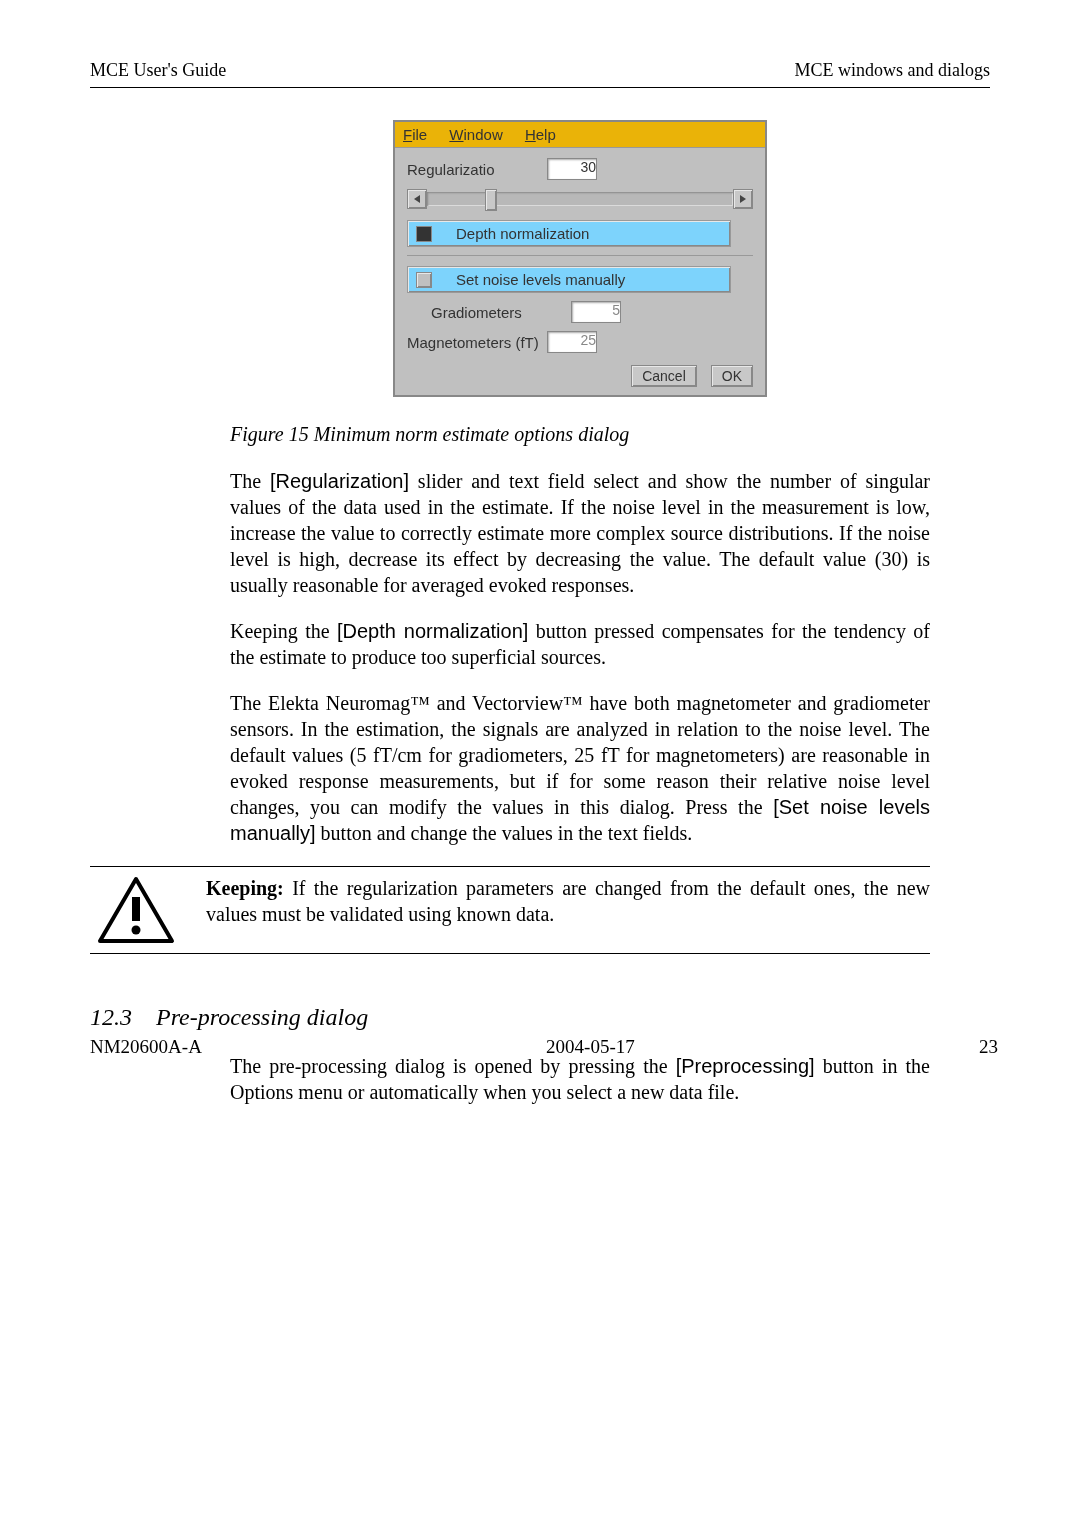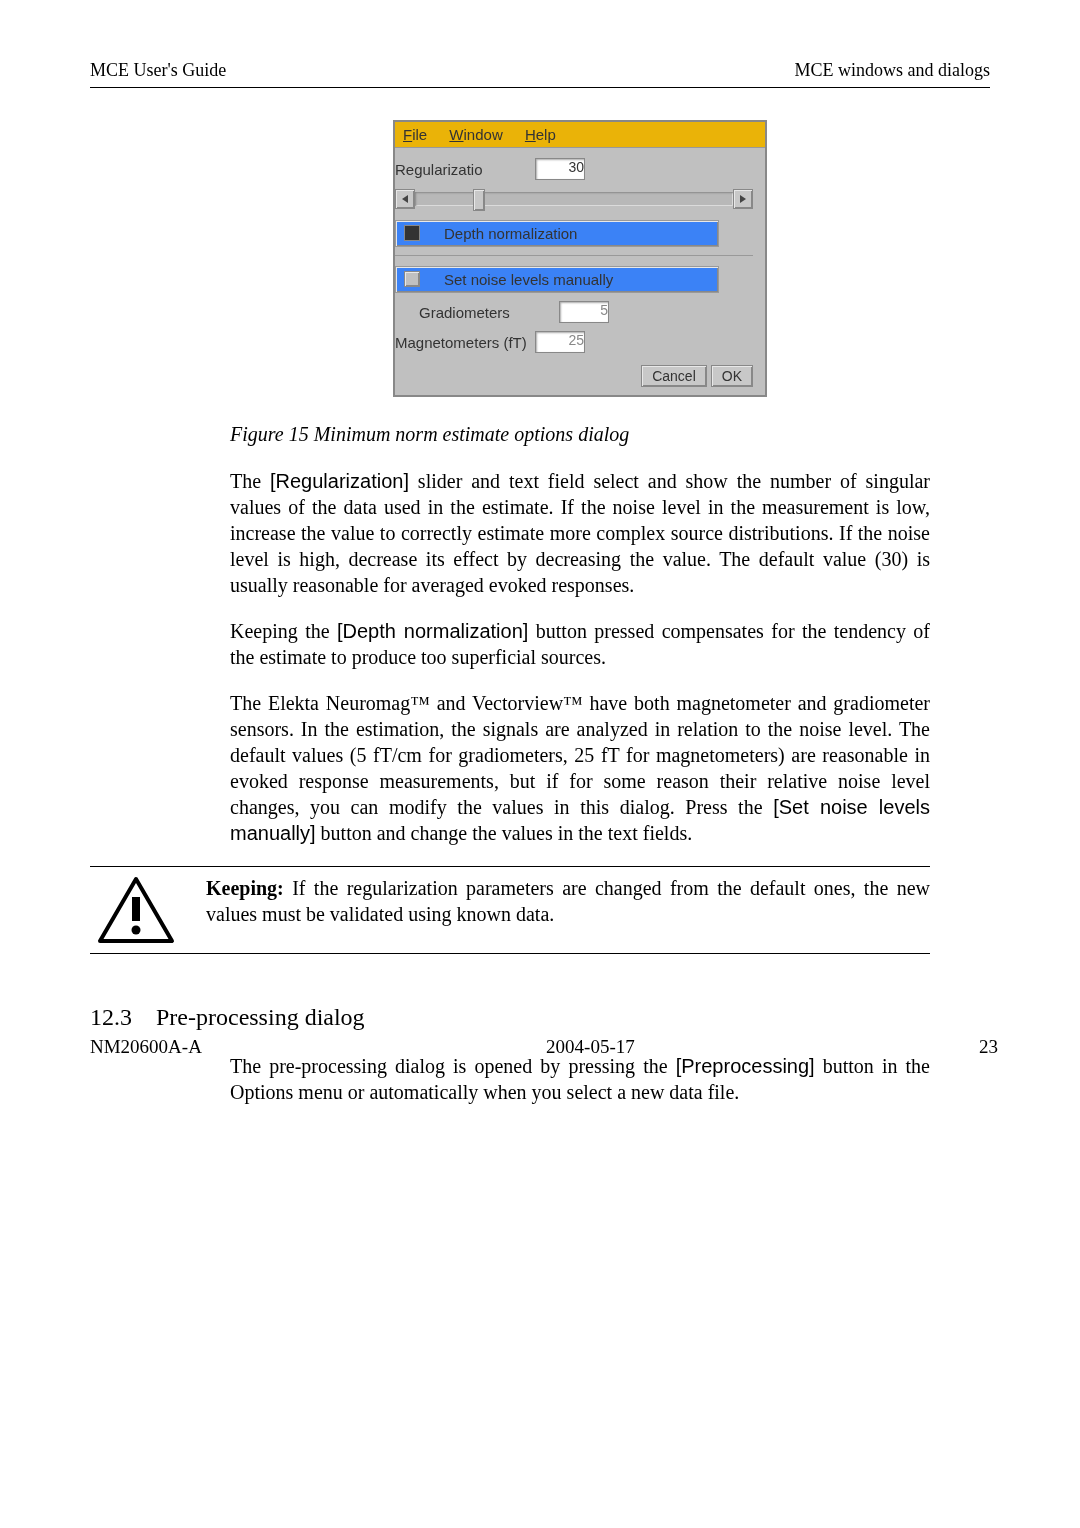--- a/index.html
+++ b/index.html
@@ -3,43 +3,43 @@
 <meta charset="utf-8">
 <style>
 html,body{margin:0;padding:0;background:#fff;font-family:"Times New Roman",Times,serif;color:#000}
 .page{width:1080px;height:1104px;position:relative;box-sizing:border-box;padding:60px 90px 50px 90px}
 .runhead{display:flex;justify-content:space-between;font-size:18px;padding-bottom:6px;border-bottom:1px solid #000;margin-bottom:32px}
 .content{margin-left:140px;width:700px}
 .dialog{margin:0 auto 26px auto;width:370px;border:2px solid #888;background:#c0c0c0;font-family:Helvetica,Arial,sans-serif;color:#333;font-size:15px}
 .menubar{background:#eab308;padding:4px 8px;border-bottom:1px solid #999}
 .menubar span{margin-right:18px;font-size:15px}
 .menubar span u{text-decoration:underline}
-.dlgbody{padding:10px 12px 8px 0}
+.dlgbody{padding:10px 12px 8px 12px}
 .row{display:flex;align-items:center;margin-bottom:8px}
 .inp{background:#fff;border:1px solid #888;width:48px;height:20px;text-align:right;font-size:14px;box-shadow:inset 1px 1px 2px #aaa}
 .inp.dis{color:#888}
 .slider{display:flex;align-items:center;height:22px;margin-bottom:10px}
 .slider .arrow{width:18px;height:18px;background:#c8c8c8;border:1px solid #888;box-shadow:inset 1px 1px 0 #e8e8e8,inset -1px -1px 0 #888;display:flex;align-items:center;justify-content:center}
 .slider .arrow svg{display:block}
 .slider .track{flex:1;height:14px;background:#b8b8b8;box-shadow:inset 1px 1px 2px #888,inset -1px -1px 0 #e0e0e0;position:relative}
 .slider .thumb{position:absolute;top:-3px;left:58px;width:10px;height:20px;background:#c8c8c8;border:1px solid #888;box-shadow:inset 1px 1px 0 #e8e8e8,inset -1px -1px 0 #888}
-.trow{display:flex;align-items:flex-start;background:#3b82f6;border:1px solid #999;box-shadow:1px 1px 0 #e8e8e8 inset,-1px -1px 0 #888 inset;padding:4px 8px;margin-bottom:8px;width:306px}
+.trow{display:flex;align-items:flex-end;background:#7dd3fc;border:1px solid #999;box-shadow:1px 1px 0 #e8e8e8 inset,-1px -1px 0 #888 inset;padding:4px 8px;margin-bottom:8px;width:306px}
 .cb{width:14px;height:14px;border:1px solid #888;margin-right:24px;background:#c0c0c0;box-shadow:1px 1px 0 #e8e8e8 inset,-1px -1px 0 #888 inset}
 .cb.on{background:#333;box-shadow:none}
 .sep{height:0;border-top:1px solid #999;margin:6px 0 10px 0}
-.btnrow{display:flex;justify-content:flex-end;gap:4px;padding-top:4px}
+.btnrow{display:flex;justify-content:flex-end;gap:14px;padding-top:4px}
 .btn{border:1px solid #888;background:#c8c8c8;box-shadow:1px 1px 0 #e8e8e8 inset,-1px -1px 0 #888 inset;padding:2px 10px;font-size:14px}
 .caption{font-style:italic;font-size:20px;margin:10px 0 22px 0}
 .para{font-size:20px;text-align:justify;margin:0 0 20px 0;line-height:1.30}
 .uilabel{font-family:Helvetica,Arial,sans-serif;font-style:normal}
 .warnwrap{display:flex;align-items:flex-start;margin-top:4px;margin-left:-140px;width:840px;border-top:1px solid #000;border-bottom:1px solid #000;padding:8px 0}
 .warnicon{width:110px;flex:0 0 110px;display:flex;align-items:center;justify-content:flex-start;padding-left:6px}
 .warnicon svg{display:block}
 .warntext{flex:1;font-size:20px;text-align:justify;line-height:1.30}
-.sectitle{font-size:24px;margin:50px 0 22px 12px;display:flex}
+.sectitle{font-style:italic;font-size:24px;margin:50px 0 22px 12px;display:flex}
 .sectitle .tt{margin-left:24px}
 .footer{position:absolute;bottom:46px;left:90px;right:82px;display:flex;justify-content:space-between;font-size:19px}
 .dlg-label{min-width:140px}
 </style>
 </head>
 <body>
 <div class="page">
 
 <div class="runhead">
   <span>MCE User's Guide</span>

